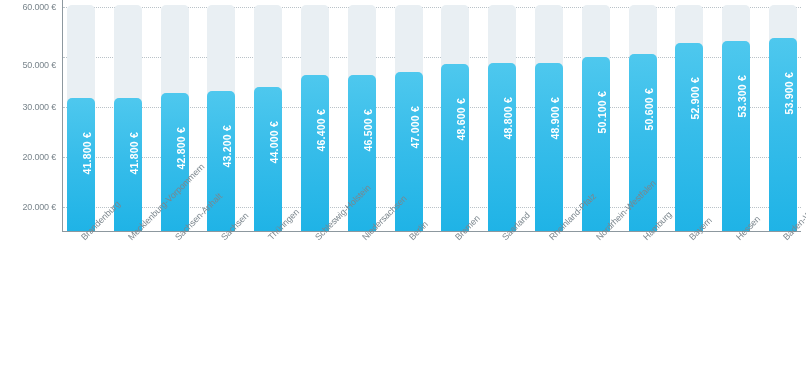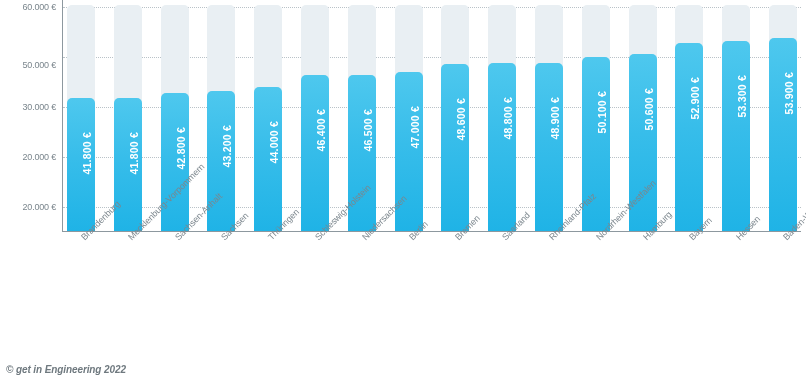--- a/index.html
+++ b/index.html
@@ -348,16 +348,15 @@
       </div>
       <div class="x-label-cell">
         <span class="x-label">Hessen</span>
       </div>
       <div class="x-label-cell">
         <span class="x-label">Baden-Württemberg</span>
       </div>
     </div>
 
   <div id="footer">
-    <div id="footer-credit">© get in Engineering 2022</div>
   </div>
 
 </div>
 
 </body></html>

